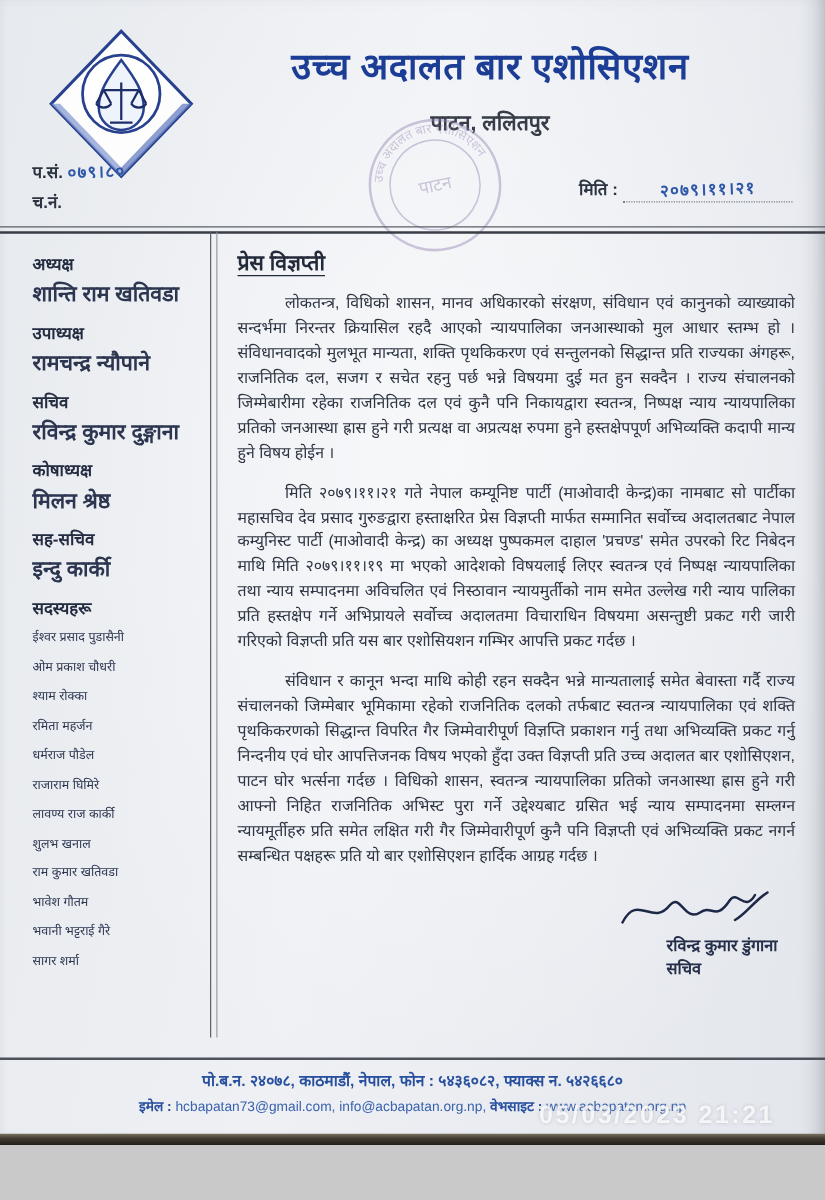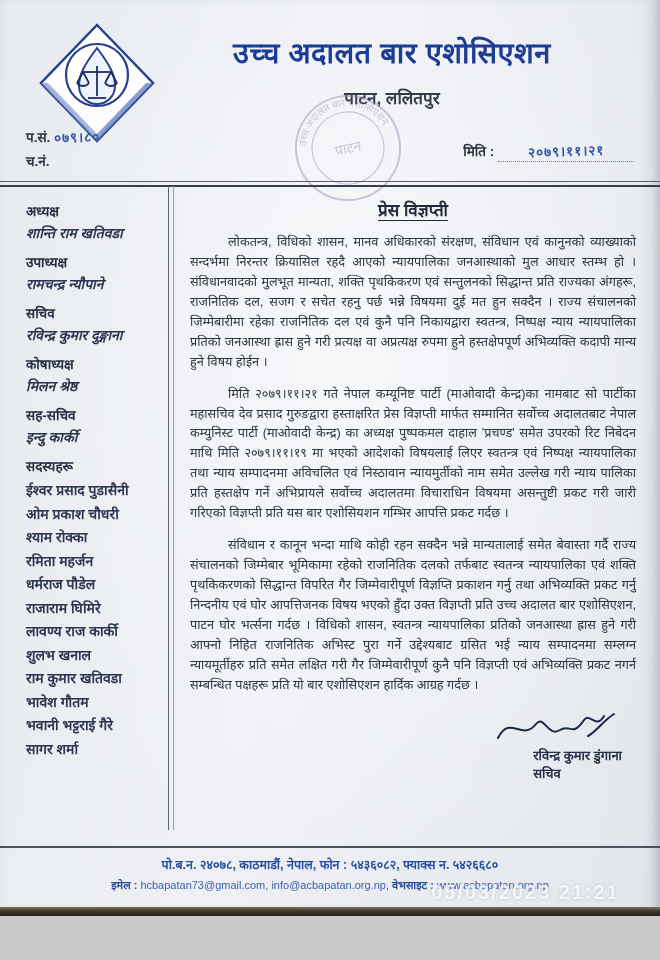--- a/index.html
+++ b/index.html
@@ -25,26 +25,26 @@
   .date-line{display:inline-block;min-width:128px;border-bottom:1px dotted #7a8088;text-align:center;padding:0 4px 1px;}
   .stamp{position:absolute;left:292px;top:92px;width:112px;height:112px;opacity:.42;transform:rotate(-12deg);}
   .header-rule{position:absolute;left:0;right:0;top:181px;height:3px;
     border-top:1px solid #5a5f68;border-bottom:2px solid #383d46;}
   
   .columns{position:absolute;left:0;top:186px;right:0;bottom:86px;display:flex;}
   .sidebar{width:168px;padding:16px 6px 0 26px;box-sizing:border-box;}
   .vrule{width:4px;border-left:1px solid #5f646d;border-right:1px solid #9aa0a8;}
   .official{margin-bottom:11px;}
   .official .o-title{font-size:13.5px;font-weight:bold;color:#232c40;}
-  .official .o-name{font-size:14px;font-weight:bold;color:#2c3650;margin-top:3px;font-style:italic;}
+  .official .o-name{font-size:17px;font-weight:bold;color:#2c3650;margin-top:3px;}
   .members-heading{font-size:13.5px;font-weight:bold;color:#232c40;margin:6px 0 4px;}
-  .member{font-size:14px;font-weight:bold;color:#2c3650;line-height:23.5px;}
+  .member{font-size:10px;font-weight:normal;color:#2c3650;line-height:23.5px;}
   
   .main{flex:1;padding:10px 24px 0 16px;box-sizing:border-box;}
-  .press-title{text-align:center;font-size:17px;font-weight:bold;color:#232b3a;
+  .press-title{text-align:left;font-size:17px;font-weight:bold;color:#232b3a;
     text-decoration:underline;text-underline-offset:4px;margin:2px 0 12px;}
   .para{font-size:12.7px;line-height:1.57;text-align:justify;text-indent:38px;
     margin:0 0 12px;color:#2d3442;}
   .sig-block{margin-top:2px;text-align:right;padding-right:14px;}
   .sig-scribble{display:inline-block;}
   .sig-name{font-size:13px;font-weight:bold;color:#27304a;margin-top:-4px;}
   .sig-title{font-size:13px;font-weight:bold;color:#27304a;text-align:center;
     width:150px;display:inline-block;}
   
   .footer{position:absolute;left:0;right:0;bottom:24px;text-align:center;

